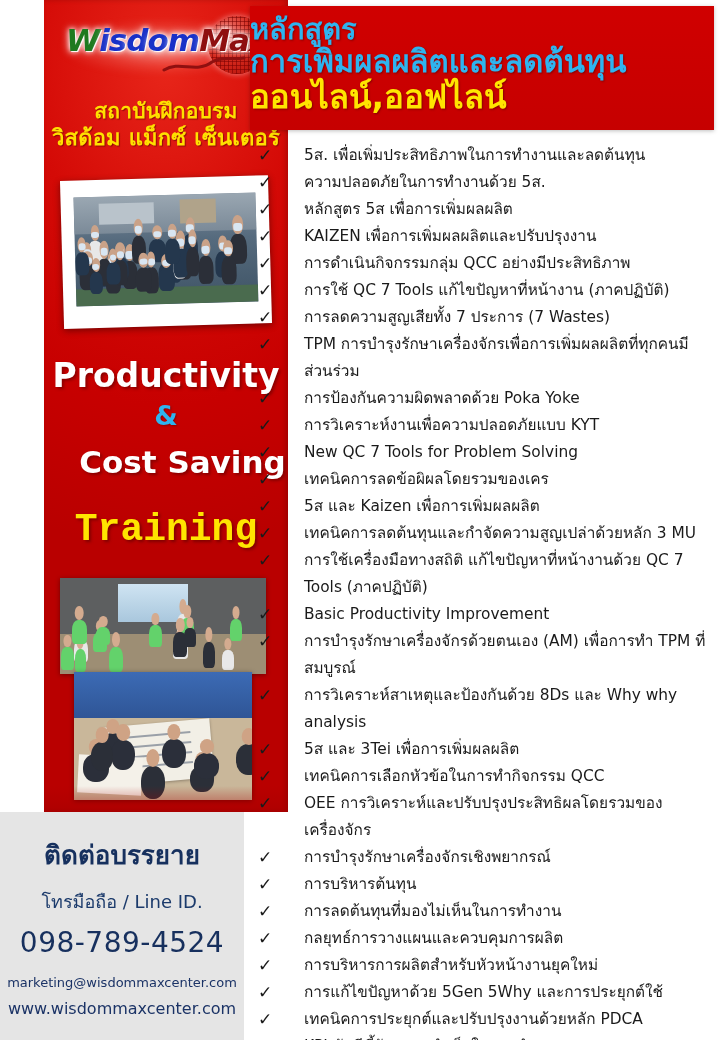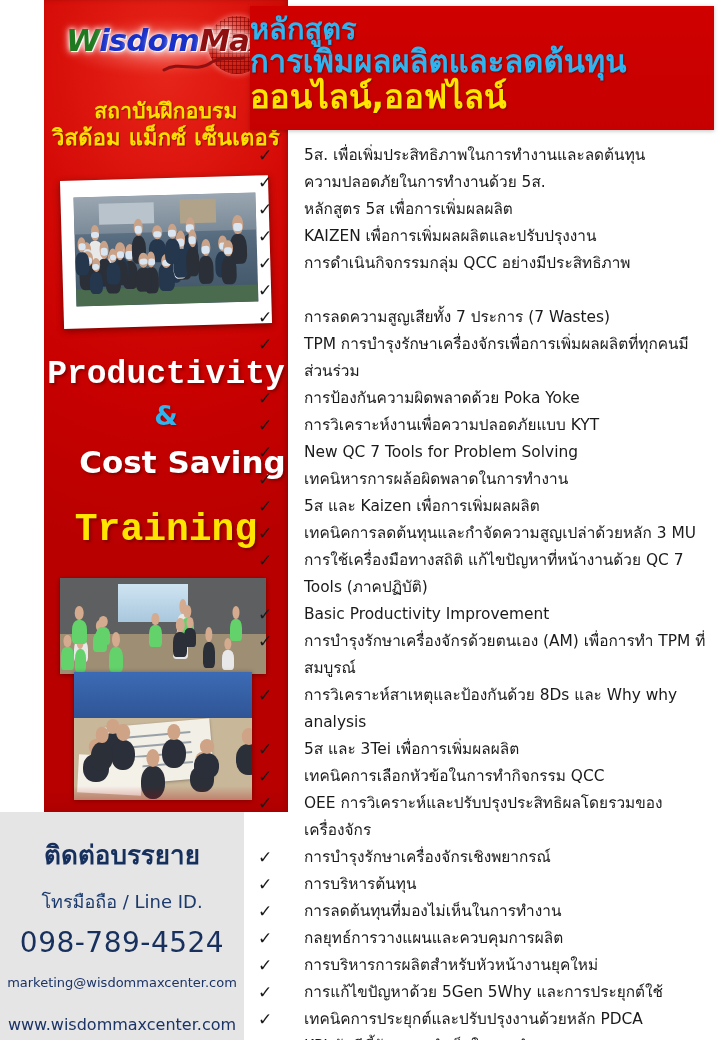--- a/index.html
+++ b/index.html
@@ -86,21 +86,21 @@
   .crowd{position:absolute;left:0;right:0;top:26%;bottom:10%;}
   .pp{position:absolute;border-radius:42% 42% 30% 30%;background:#24374d;}
   .pp i{position:absolute;left:50%;top:-62%;width:62%;height:62%;transform:translateX(-50%);
     border-radius:50%;background:#caa288;}
   .pp i:after{content:"";position:absolute;left:8%;top:42%;width:84%;height:44%;
     border-radius:3px;background:#d9e6f2;}
 
   
   .big-title{position:absolute;left:0;right:0;text-align:center;
     font-family:"DejaVu Sans","Liberation Sans",sans-serif;font-weight:bold;}
-  .t-prod{top:356px;font-size:33px;color:#ffffff;text-shadow:2px 2px 3px rgba(90,0,0,.55);font-family:Liberation Mono, monospace;}
+  .t-prod{top:356px;font-size:33px;color:#ffffff;text-shadow:2px 2px 3px rgba(90,0,0,.55);}
   .t-amp{top:400px;font-size:27px;color:#2fb4ef;text-shadow:1px 1px 2px rgba(90,0,0,.5);}
   .t-cost{top:444px;font-size:31px;color:#ffffff;text-shadow:2px 2px 3px rgba(90,0,0,.55);padding-left:33px;}
   .t-train{top:508px;font-size:38px;color:#ffe500;text-shadow:2px 2px 3px rgba(90,0,0,.6);font-family:Liberation Mono, monospace;}
 
   
   .photo2{position:absolute;left:16px;top:578px;width:206px;height:96px;overflow:hidden;
     box-shadow:0 1px 5px rgba(0,0,0,.4);}
   .p2-wall{position:absolute;left:0;top:0;right:0;height:58%;background:#5d5f60;}
   .p2-screen{position:absolute;left:28%;top:6%;width:34%;height:40%;
     background:linear-gradient(to bottom,#cfe4f2,#a9c7dd);}
@@ -128,21 +128,21 @@
     border-radius:50%;background:#cfa385;}
 
   
   .contact{position:absolute;left:0;top:812px;width:244px;height:276px;background:#e5e5e5;
     text-align:center;color:#17305e;}
   .c-head{margin-top:22px;font-size:26px;font-weight:bold;color:#16305e;
     font-family:"DejaVu Sans","Liberation Sans",sans-serif;}
   .c-sub{margin-top:12px;font-size:18px;color:#1b3a6b;}
   .c-phone{margin-top:10px;font-size:28px;color:#17305e;letter-spacing:.5px;}
   .c-mail{margin-top:16px;font-size:13px;color:#1b3366;}
-  .c-web{margin-top:25px;font-size:16px;color:#1b3366;}
+  .c-web{margin-top:9px;font-size:16px;color:#1b3366;}
 
   
   .header{
     position:absolute;left:250px;top:6px;width:464px;height:124px;
     background:#cc0000;
     background:linear-gradient(to bottom,#d00000,#c60000);
     box-shadow:0 1px 4px rgba(0,0,0,.25);
     text-align:left;
   }
   .h-line{font-weight:bold;font-family:"DejaVu Sans","Liberation Sans",sans-serif;
@@ -407,20 +407,21 @@
       <div class="row">
         <span class="tick">✓</span>
         <span class="txt">KAIZEN เพื่อการเพิ่มผลผลิตและปรับปรุงงาน</span>
       </div>
       <div class="row">
         <span class="tick">✓</span>
         <span class="txt">การดำเนินกิจกรรมกลุ่ม QCC อย่างมีประสิทธิภาพ</span>
       </div>
       <div class="row">
         <span class="tick">✓</span>
+        <span class="txt">การใช้ QC 7 Tools แก้ไขปัญหาที่หน้างาน (ภาคปฏิบัติ)</span>
       </div>
       <div class="row">
         <span class="tick">✓</span>
         <span class="txt">การลดความสูญเสียทั้ง 7 ประการ (7 Wastes)</span>
       </div>
       <div class="row">
         <span class="tick">✓</span>
         <span class="txt">TPM การบำรุงรักษาเครื่องจักรเพื่อการเพิ่มผลผลิตที่ทุกคนมีส่วนร่วม</span>
       </div>
       <div class="row">
@@ -430,21 +431,21 @@
       <div class="row">
         <span class="tick">✓</span>
         <span class="txt">การวิเคราะห์งานเพื่อความปลอดภัยแบบ KYT</span>
       </div>
       <div class="row">
         <span class="tick">✓</span>
         <span class="txt">New QC 7 Tools for Problem Solving</span>
       </div>
       <div class="row">
         <span class="tick">✓</span>
-        <span class="txt">เทคนิหารการผล้อผิดพลาดในการทำงาน</span>
+        <span class="txt">เทคนิคการลดข้อผิผลโดยรวมของเคร</span>
       </div>
       <div class="row">
         <span class="tick">✓</span>
         <span class="txt">5ส และ Kaizen เพื่อการเพิ่มผลผลิต</span>
       </div>
       <div class="row">
         <span class="tick">✓</span>
         <span class="txt">เทคนิคการลดต้นทุนและกำจัดความสูญเปล่าด้วยหลัก 3 MU</span>
       </div>
       <div class="row">

